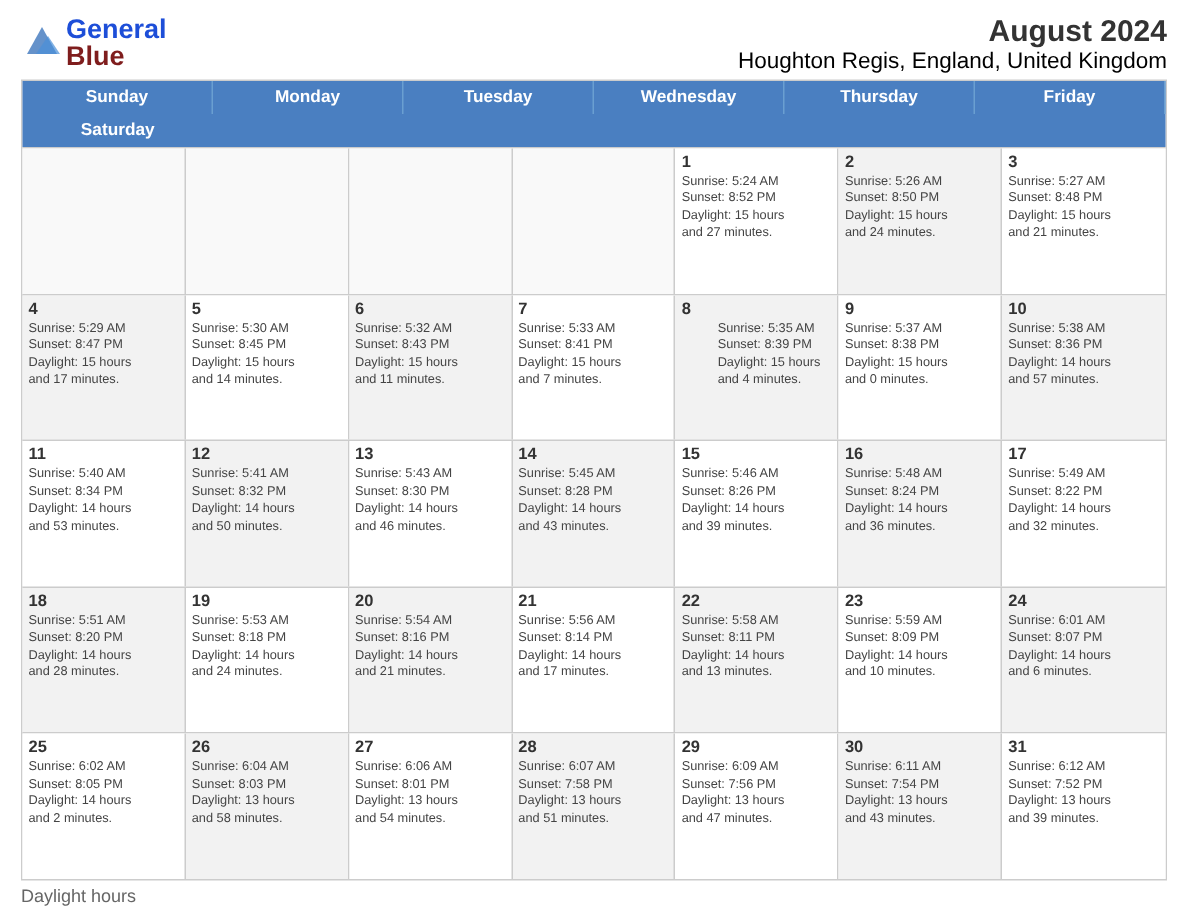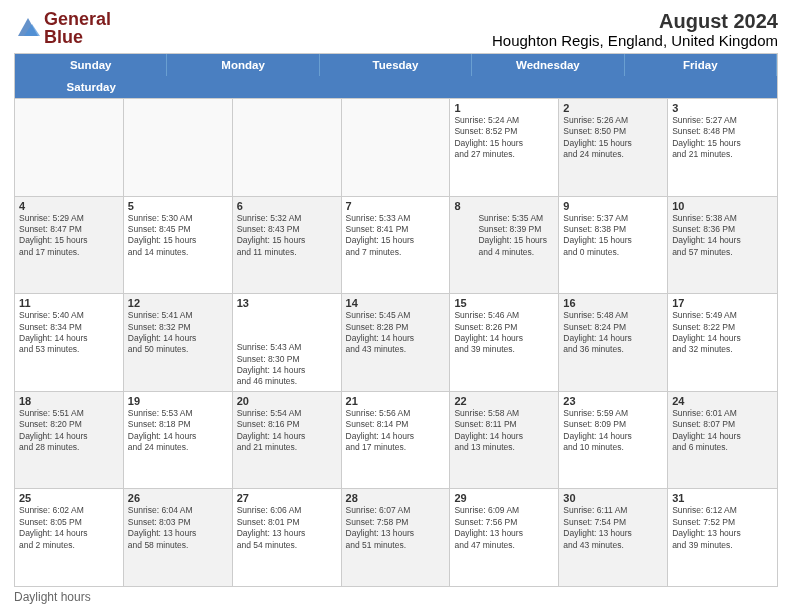--- a/index.html
+++ b/index.html
@@ -28,21 +28,21 @@
       align-items: center;
     }
     .logo-text {
       display: flex;
       flex-direction: column;
       line-height: 1;
     }
     .logo-general {
       font-size: 18px;
       font-weight: bold;
-      color: #7f1d1d;
+      color: #1d4ed8;
     }
     .logo-blue {
       font-size: 18px;
       font-weight: bold;
       color: #7f1d1d;
     }
     .logo-icon {
       width: 28px;
       height: 28px;
       margin-right: 2px;
@@ -61,21 +61,21 @@
       color: #000000;
     }
     .calendar {
       flex: 1;
       display: flex;
       flex-direction: column;
       border: 1px solid #ccc;
     }
     .cal-header-row {
       display: grid;
-      grid-template-columns: repeat(5, 1fr);
+      grid-template-columns: repeat(6, 1fr);
       background: #4a7fc1;
     }
     .cal-header-cell {
       color: #fff;
       font-size: 11.5px;
       font-weight: bold;
       text-align: center;
       padding: 5px 2px;
       border-right: 1px solid #6a9fd1;
     }
@@ -141,20 +141,21 @@
       <div class="location">Houghton Regis, England, United Kingdom</div>
     </div>
   </div>
 
   <div class="calendar">
     <div class="cal-header-row">
         <div class="cal-header-cell">Sunday</div>
         <div class="cal-header-cell">Monday</div>
         <div class="cal-header-cell">Tuesday</div>
         <div class="cal-header-cell">Wednesday</div>
+        <div class="cal-header-cell">Thursday</div>
         <div class="cal-header-cell">Friday</div>
         <div class="cal-header-cell">Saturday</div>
       </div>
     <div class="cal-body">
         <div class="cal-week">
           <div class="cal-cell empty"></div>
           <div class="cal-cell empty"></div>
           <div class="cal-cell empty"></div>
           <div class="cal-cell empty"></div>
           <div class="cal-cell">
@@ -240,21 +241,21 @@
           </div>
           <div class="cal-cell alt-bg">
             <div class="day-num">12</div>
             <div class="day-info" style="white-space: pre-line;">Sunrise: 5:41 AM
 Sunset: 8:32 PM
 Daylight: 14 hours
 and 50 minutes.</div>
           </div>
           <div class="cal-cell">
             <div class="day-num">13</div>
-            <div class="day-info" style="white-space: pre-line; margin-top: 32px;">Sunrise: 5:43 AM
+            <div class="day-info" style="white-space: pre-line;">Sunrise: 5:43 AM
 Sunset: 8:30 PM
 Daylight: 14 hours
 and 46 minutes.</div>
           </div>
           <div class="cal-cell alt-bg">
             <div class="day-num">14</div>
             <div class="day-info" style="white-space: pre-line;">Sunrise: 5:45 AM
 Sunset: 8:28 PM
 Daylight: 14 hours
 and 43 minutes.</div>

